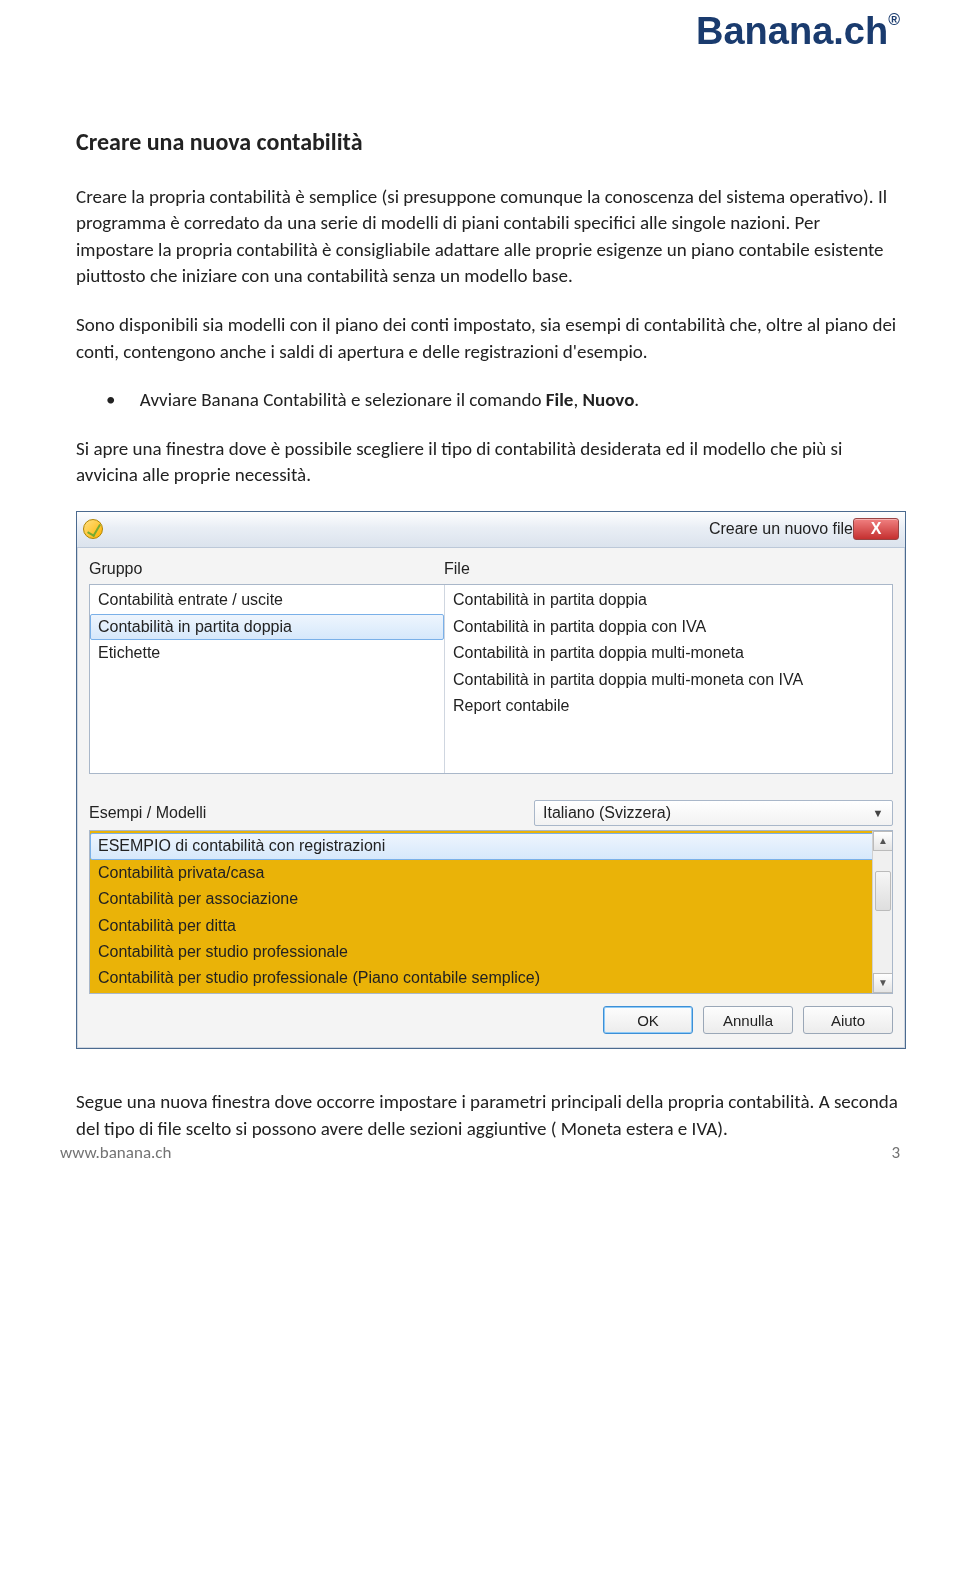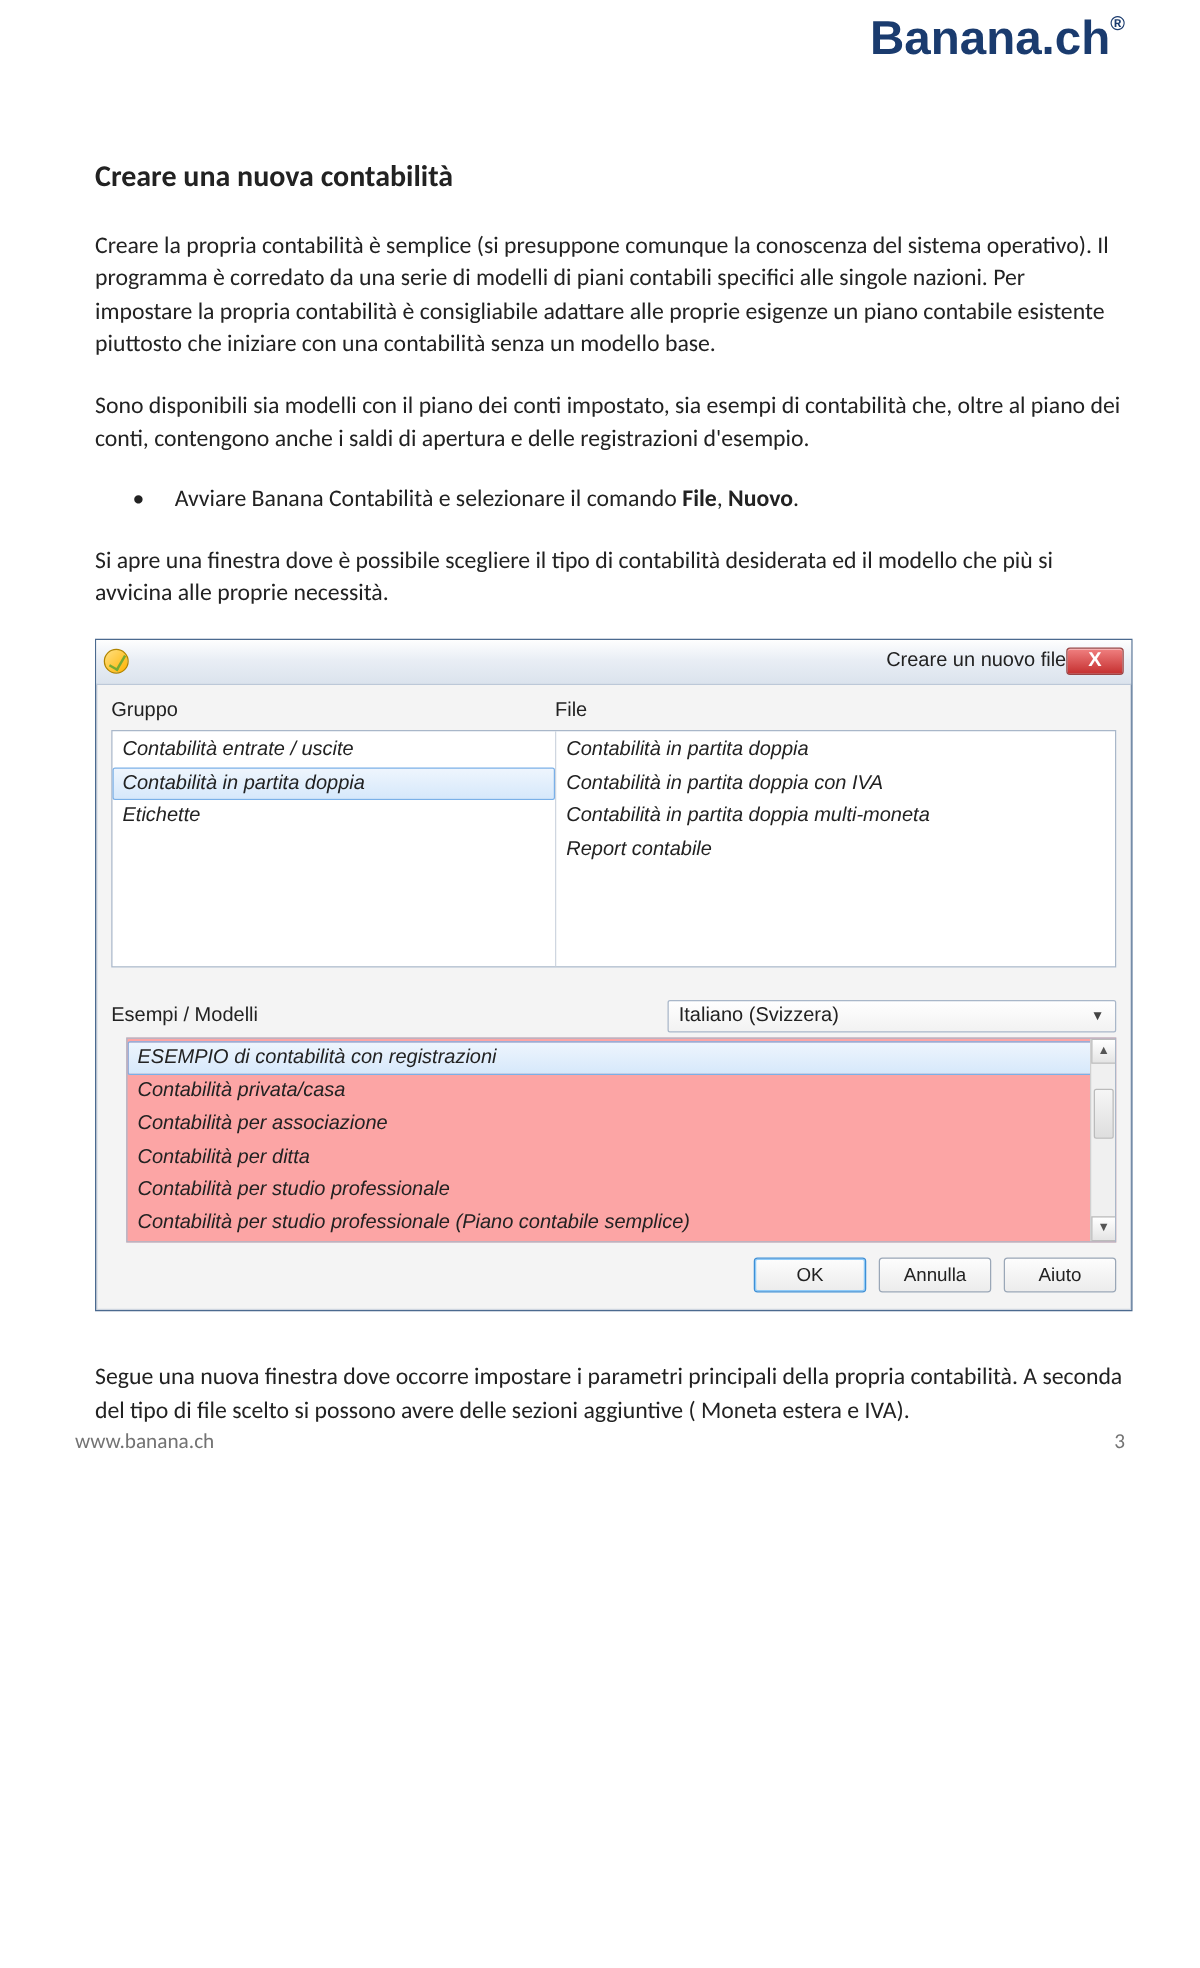--- a/index.html
+++ b/index.html
@@ -83,21 +83,21 @@
   .labels-row > div:first-child { width: 355px; }
   .twocol {
     display: flex;
     border: 1px solid #a9b7c9;
     background: #fff;
     height: 190px;
   }
   .col-left { width: 355px; border-right: 1px solid #cfd6e0; }
   .col-right { flex: 1; }
   .listbox { padding: 2px 0; }
-  .listitem { padding: 2px 8px; white-space: nowrap; font-style: italic; }
+  .listitem { padding: 2px 8px; white-space: nowrap; }
   .listitem.sel {
     background: linear-gradient(#eef5fd,#d6e8fb);
     border: 1px solid #7ab0e8;
     padding: 1px 7px;
     border-radius: 2px;
   }
   .sec2 { margin-top: 26px; }
   .labels-row2 { display: flex; align-items: center; margin-bottom: 4px; }
   .labels-row2 .lab-esempi { width: 445px; }
   .combo {
@@ -106,25 +106,24 @@
     border: 1px solid #a9b7c9;
     background: linear-gradient(#fff,#f2f2f2);
     display: flex; align-items: center; justify-content: flex-end;
     padding: 0 6px 0 8px;
     border-radius: 2px;
   }
   .combo .cv { flex:1; }
   .combo .cvbtn { width:16px; text-align:center; color:#444; font-size:11px; }
   .esempi-box {
     border: 1px solid #a9b7c9;
-    background: #fca5a5;
+    background: #eab308;
     height: 164px;
     position: relative;
     overflow: hidden;
-    margin-left: 12px;
   }
   .esempi-inner { padding: 2px 0; }
   .scroll-track {
     position: absolute; right: 0; top: 0; bottom: 0; width: 20px;
     background: #f0f0f0; border-left: 1px solid #d0d0d0;
   }
   .scroll-btn { position:absolute; left:0; width:20px; height:20px; background:linear-gradient(#fff,#e4e4e4); border:1px solid #bbb; display:flex;align-items:center;justify-content:center;font-size:10px;color:#555;}
   .scroll-btn.top{top:0;} .scroll-btn.bot{bottom:0;}
   .scroll-thumb{position:absolute; left:2px; width:16px; top:40px; height:40px; background:linear-gradient(#f6f6f6,#dedede); border:1px solid #bbb; border-radius:2px;}
   .button-row { display:flex; justify-content:flex-end; gap:10px; margin-top:12px; }
@@ -182,20 +181,21 @@
               <div class="listitem">Contabilità entrate / uscite</div>
               <div class="listitem sel">Contabilità in partita doppia</div>
               <div class="listitem">Etichette</div>
             </div>
           </div>
           <div class="col-right">
             <div class="listbox">
               <div class="listitem">Contabilità in partita doppia</div>
               <div class="listitem">Contabilità in partita doppia con IVA</div>
               <div class="listitem">Contabilità in partita doppia multi-moneta</div>
+              <div class="listitem">Contabilità in partita doppia multi-moneta con IVA</div>
               <div class="listitem">Report contabile</div>
             </div>
           </div>
         </div>
 
         <div class="sec2">
           <div class="labels-row2">
             <div class="lab-esempi">Esempi / Modelli</div>
             <div class="combo">
               <div class="cv">Italiano (Svizzera)</div>

